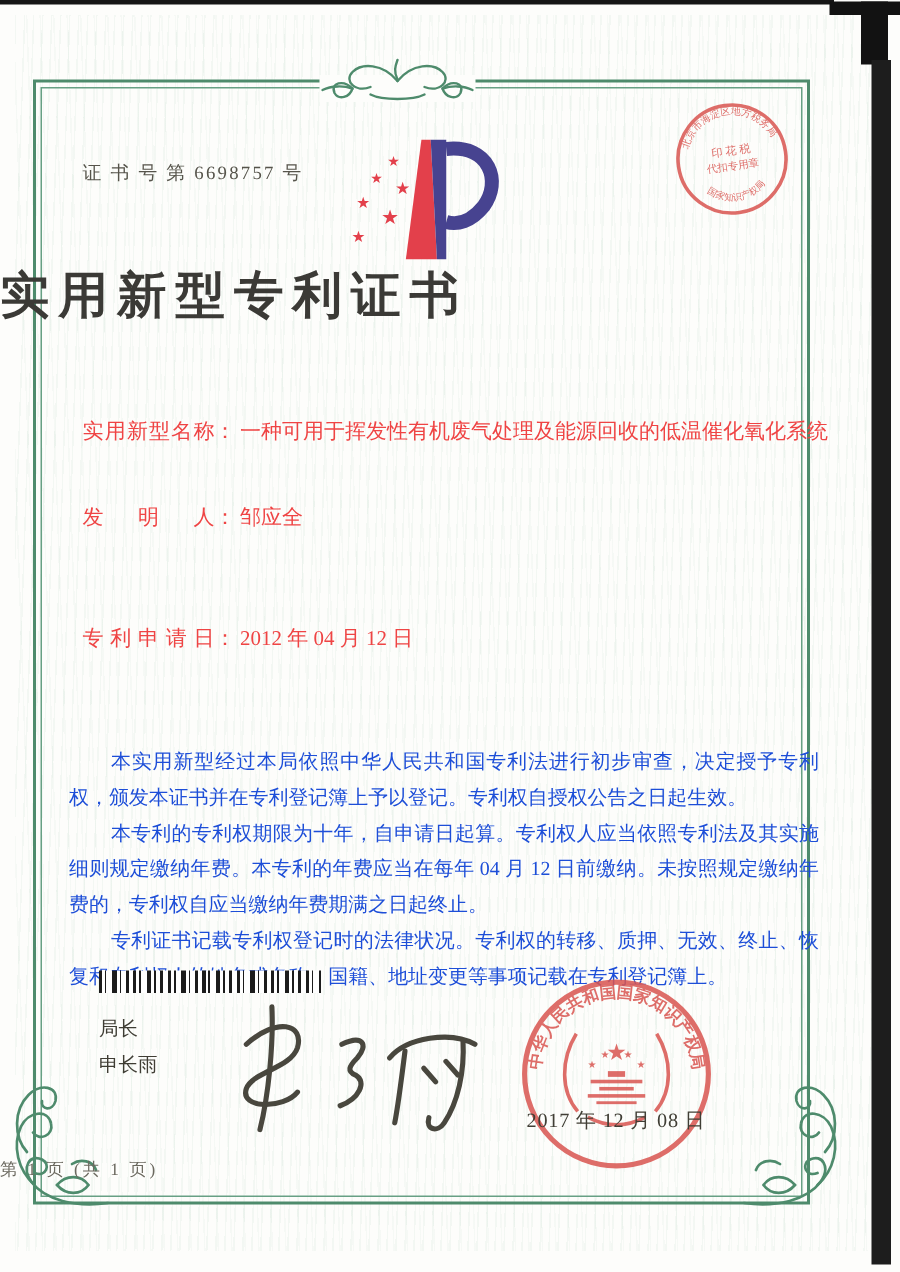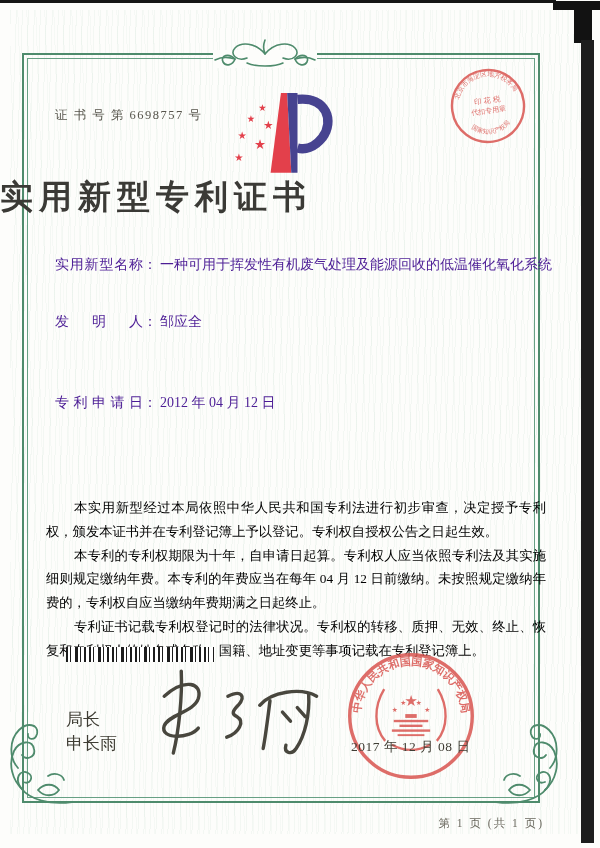--- a/index.html
+++ b/index.html
@@ -24,44 +24,44 @@
   .orn-top{left:185px;top:38px;width:160px;height:32px;}
   .orn-bl{left:4px;top:718px;width:72px;height:88px;}
   .orn-br{left:492px;top:718px;width:72px;height:88px;transform:scaleX(-1);}
   
   .cert-no{position:absolute;left:55px;top:107px;font-size:12.5px;color:#56544b;
            letter-spacing:1.5px;}
   .logo{position:absolute;left:231px;top:90px;width:104px;height:88px;}
   .title{position:absolute;left:0;right:0;top:175px;text-align:left;
          font-size:33px;font-weight:600;color:#3b3a36;letter-spacing:6px;}
   
-  .field{position:absolute;left:55px;font-size:14px;color:#4c1d95;white-space:nowrap;}
+  .field{position:absolute;left:55px;font-size:14px;color:#ef4444;white-space:nowrap;margin-top:23px;}
   .flabel{display:inline-block;width:88px;text-align:justify;text-align-last:justify;}
   .fvalue{margin-left:3px;}
   
   .body-text{position:absolute;left:46px;top:496px;width:500px;font-size:13.3px;
-             line-height:23.8px;color:#000000;text-align:justify;}
+             line-height:23.8px;color:#1d4ed8;text-align:justify;}
   .body-text p{margin:0;text-indent:2.1em;}
   
   .barcode{position:absolute;left:66px;top:647px;width:148px;height:15px;
     background:repeating-linear-gradient(90deg,#1c1c1c 0 2px,#fff 2px 4px,#1c1c1c 4px 5px,
       #fff 5px 9px,#1c1c1c 9px 12px,#fff 12px 14px,#1c1c1c 14px 15px,#fff 15px 18px,
       #1c1c1c 18px 20px,#fff 20px 23px);}
   
-  .signer{position:absolute;left:66px;top:708px;font-size:17px;color:#3f3d34;line-height:24px;}
+  .signer{position:absolute;left:66px;top:674px;font-size:13px;color:#3f3d34;line-height:24px;}
   .signature{position:absolute;left:146px;top:664px;width:182px;height:94px;z-index:2;}
   
   .office-seal{position:absolute;left:344px;top:649px;width:134px;height:134px;
                opacity:.85;z-index:3;}
   .tax-seal{position:absolute;left:448px;top:66px;width:80px;height:80px;
             transform:rotate(-8deg);opacity:.85;z-index:3;}
   .issue-date{position:absolute;left:351px;top:738px;font-size:13.5px;color:#403e35;
               letter-spacing:.5px;z-index:4;white-space:nowrap;}
   
-  .footer{position:absolute;left:0;right:0;top:816px;text-align:right;padding-right:56px;
+  .footer{position:absolute;left:0;right:0;top:772px;text-align:left;padding-right:56px;
           font-size:11.5px;color:#6b695f;letter-spacing:2px;}
   svg text.seal-ring{font-family:"DejaVu Sans",sans-serif;}
 </style>
 </head>
 <body>
 
 <div class="page">
 
   <div class="watermark"></div>
 

